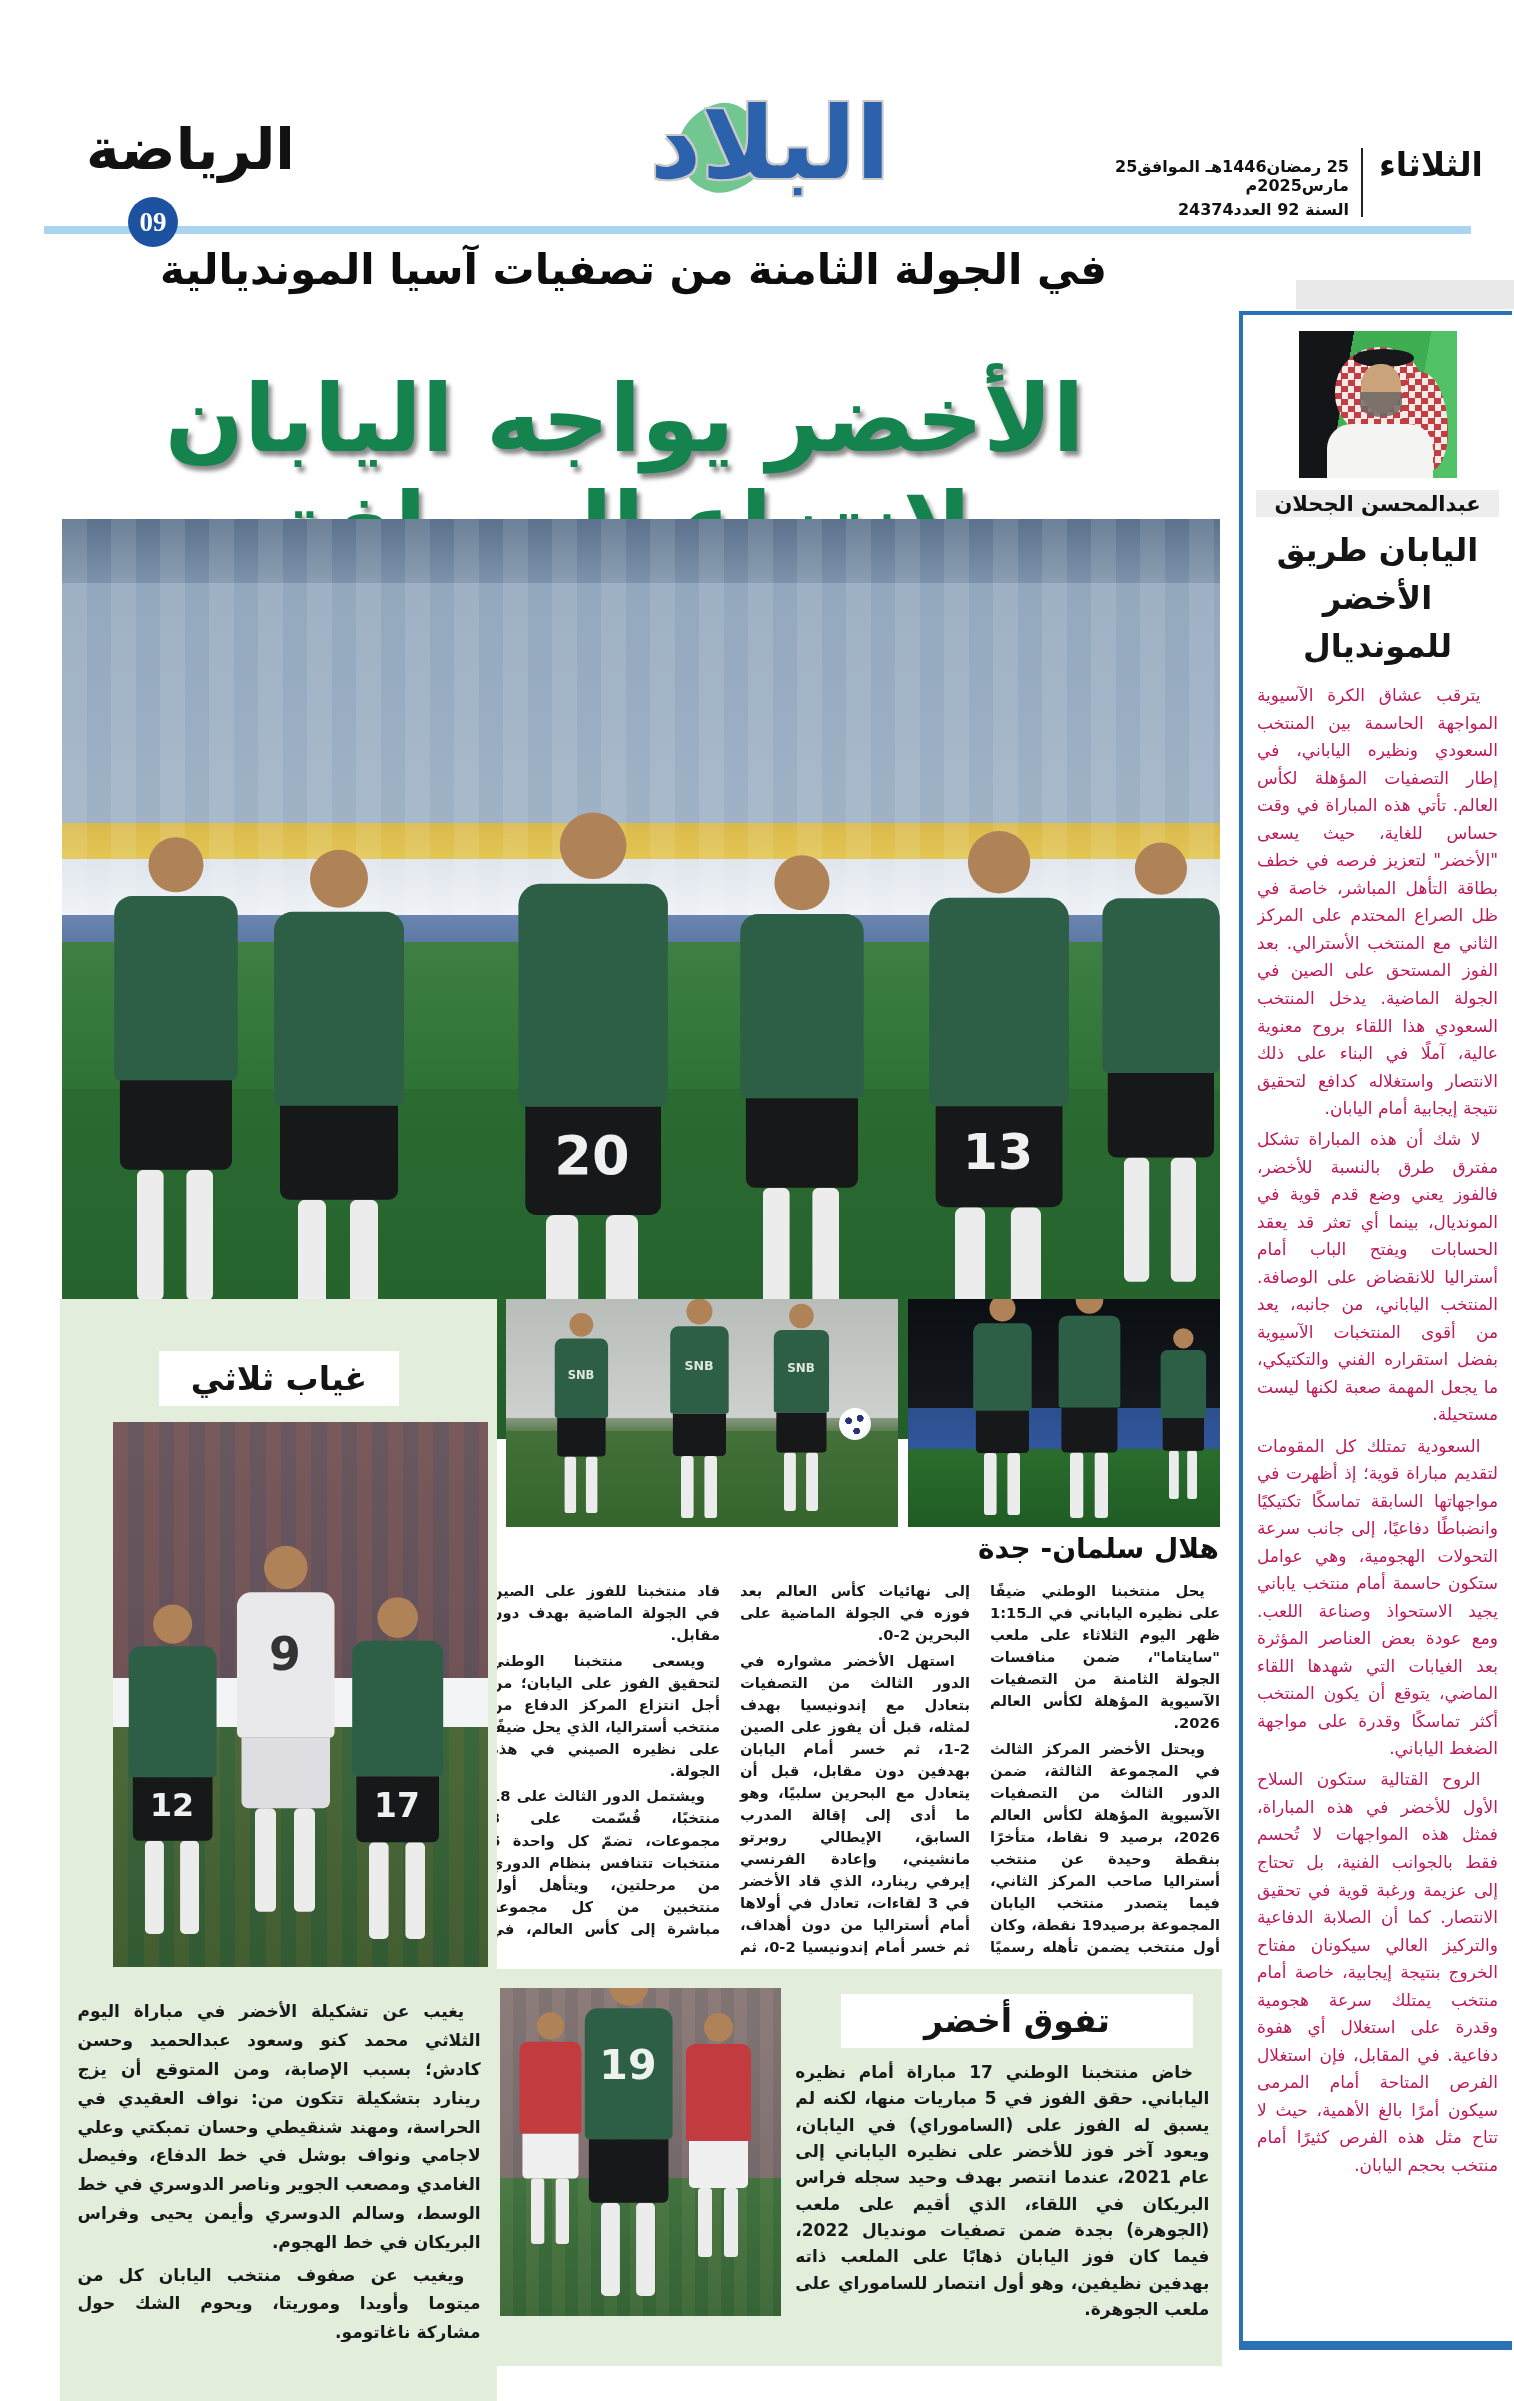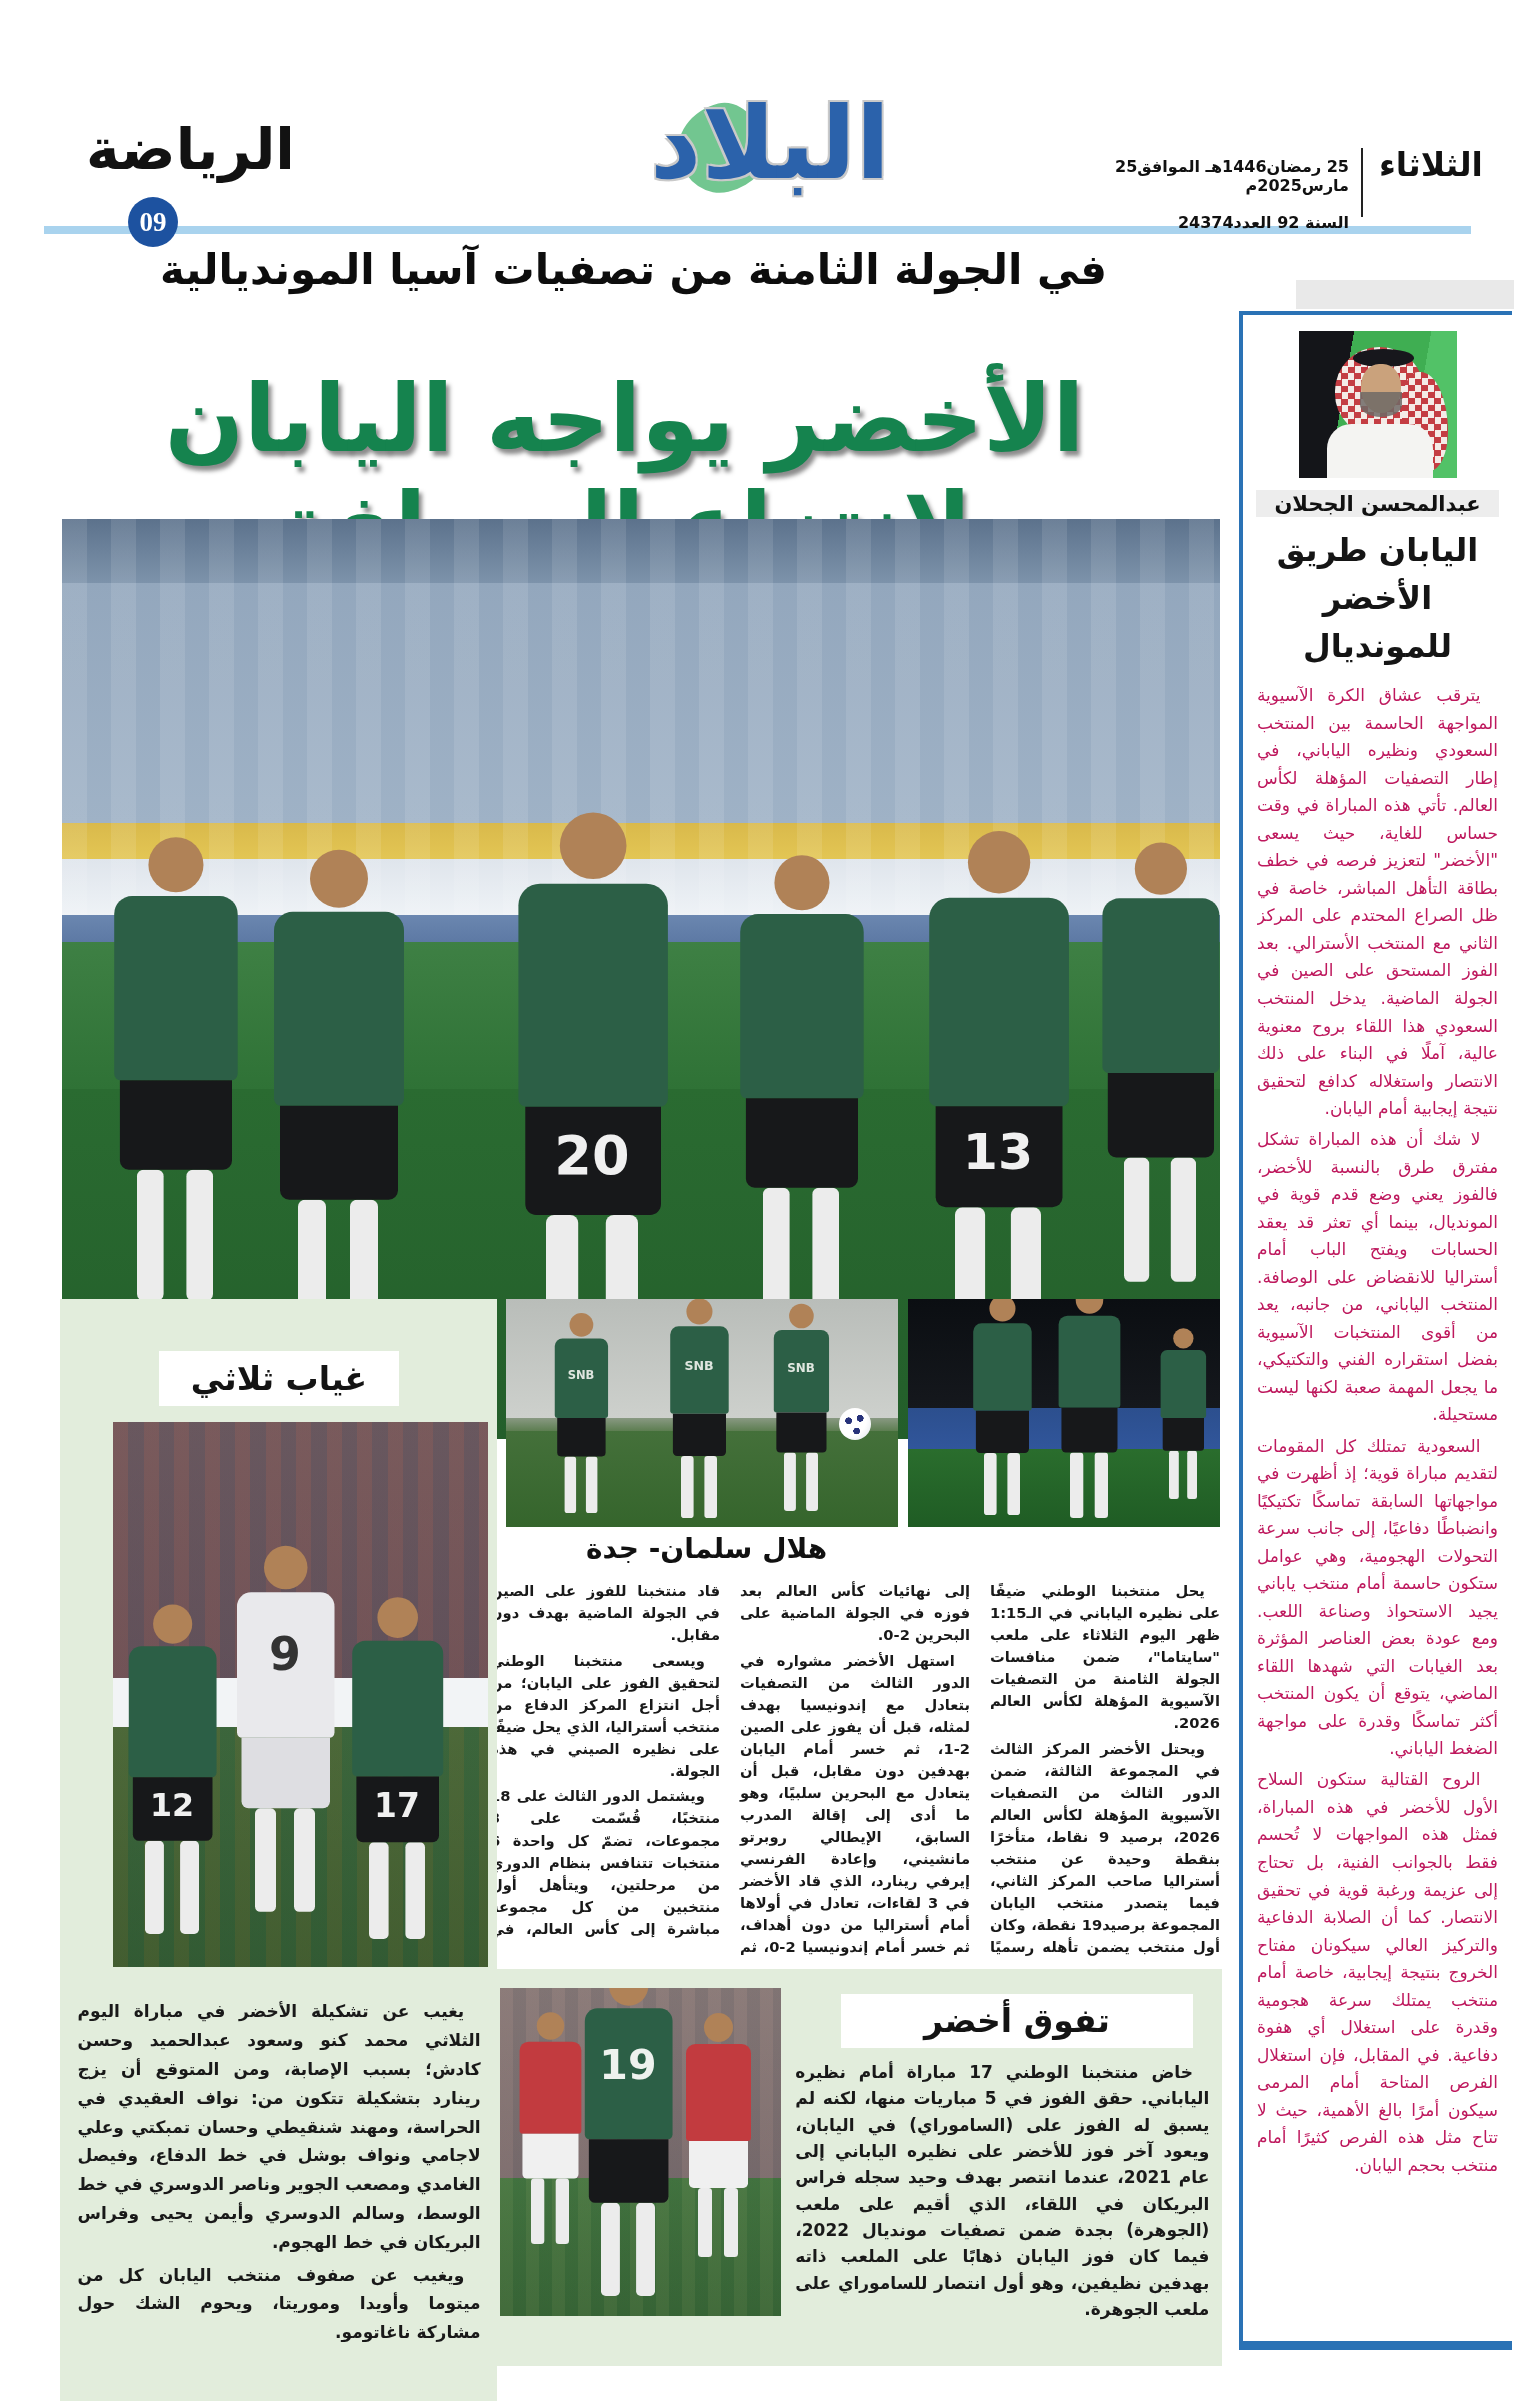--- a/index.html
+++ b/index.html
@@ -11,21 +11,21 @@
     display:flex;align-items:center;justify-content:center;font-size:27px;font-weight:bold;z-index:3;font-family:Liberation Serif, serif;}
   .header-rule{left:44px;top:226px;width:1427px;height:8.2px;background:#a9d3ee;}
   .logo-wrap{left:650px;top:76px;width:240px;height:170px;}
   .logo-map{position:absolute;left:28px;top:28px;width:88px;height:88px;background:#72c690;
     border-radius:58% 42% 55% 45%/50% 60% 40% 50%;transform:rotate(-14deg);}
   .logo-text{position:absolute;right:0;top:4.7px;font-size:100px;font-weight:bold;color:#2b62ab;line-height:1.25;
     text-shadow:1.8px 1.8px 0 #c9c9c9,-1.8px -1.8px 0 #c9c9c9,1.8px -1.8px 0 #c9c9c9,-1.8px 1.8px 0 #c9c9c9;}
   .day-name{left:1379px;top:145px;font-size:33px;font-weight:bold;color:#111;}
   .day-divider{left:1361px;top:148px;width:1.8px;height:69px;background:#222;}
   .date-lines{left:1056px;top:157px;width:293px;text-align:right;direction:rtl;color:#111;}
-  .date-lines .l1{font-size:16px;font-weight:bold;margin-bottom:18px;}
+  .date-lines .l1{font-size:16px;font-weight:bold;margin-bottom:5px;}
   .date-lines .l2{font-size:16px;font-weight:bold;}
   
   .kicker{left:47px;top:245px;width:1173px;text-align:center;font-size:42px;font-weight:900;color:#0d0d0d;direction:rtl;}
   .headline{left:17.6px;top:317px;width:1214px;text-align:center;font-size:93px;font-weight:900;color:#15834e;
     direction:rtl;text-shadow:3.5px 4.7px 4.1px rgba(45,45,45,.55);margin-top:48px;}
   
   .photo{position:absolute;overflow:hidden;}
   .scene-main{background:linear-gradient(180deg,#5c728c 0%,#7d93ab 7%,#93a7bd 7%,#9fb2c6 33%,
     #d9b94b 33%,#e3c654 37%,#dfe5ec 37%,#eef2f6 43%,#6b87b0 43%,#5d79a4 46%,#3e8044 46%,#2f7236 62%,#2a6b31 62%,#235e2a 100%);}
   .scene-main::before{content:"";position:absolute;left:0;top:0;width:100%;height:43%;
@@ -70,21 +70,21 @@
   .face{position:absolute;left:62px;top:33px;width:40px;height:49px;background:#caa27c;border-radius:45% 45% 50% 50%;}
   .beard{position:absolute;left:61px;top:61px;width:42px;height:24.6px;background:#6e6a66;border-radius:0 0 50% 50%;opacity:.85;}
   .thobe{position:absolute;left:28px;top:93px;width:106px;height:59px;background:#f4f4f2;border-radius:24.6px 24.6px 0 0;}
   .author-name{width:243px;height:27px;background:#ededed;margin:11.7px auto 0;display:flex;align-items:center;
     justify-content:center;font-size:21px;font-weight:bold;color:#111;direction:rtl;}
   .opinion-title{margin:9.4px 11.7px 0;text-align:center;font-size:32px;font-weight:900;line-height:1.5;color:#151515;direction:rtl;}
   .opinion-body{margin:11.7px 14px 0;height:1695px;overflow:hidden;direction:rtl;text-align:justify;
     font-size:17px;font-weight:normal;line-height:1.62;color:#be185d;}
   .opinion-body p{margin:0 0 3.5px;text-indent:17.6px;}
   
-  .byline{left:586px;top:1532px;width:633px;text-align:left;direction:rtl;font-size:28px;font-weight:900;color:#111;}
+  .byline{left:586px;top:1532px;width:633px;text-align:right;direction:rtl;font-size:28px;font-weight:900;color:#111;}
   .main-cols{left:490px;top:1580px;width:730px;height:381px;column-count:3;column-gap:20px;direction:rtl;
     text-align:justify;font-size:14.7px;font-weight:bold;line-height:1.5;color:#191919;overflow:hidden;}
   .main-cols p{margin:0 0 3.5px;text-indent:15.2px;}
   
   .panel{background:#e2eddc;}
   .panel-title{background:#ffffff;display:flex;align-items:center;justify-content:center;
     font-size:33px;font-weight:900;color:#141414;direction:rtl;}
   .absences-panel{left:60px;top:1299px;width:437px;height:1185px;}
   .absences-title{position:absolute;left:99px;top:52px;width:240px;height:55px;}
   .absences-photo{left:53px;top:123px;width:375px;height:545px;}

